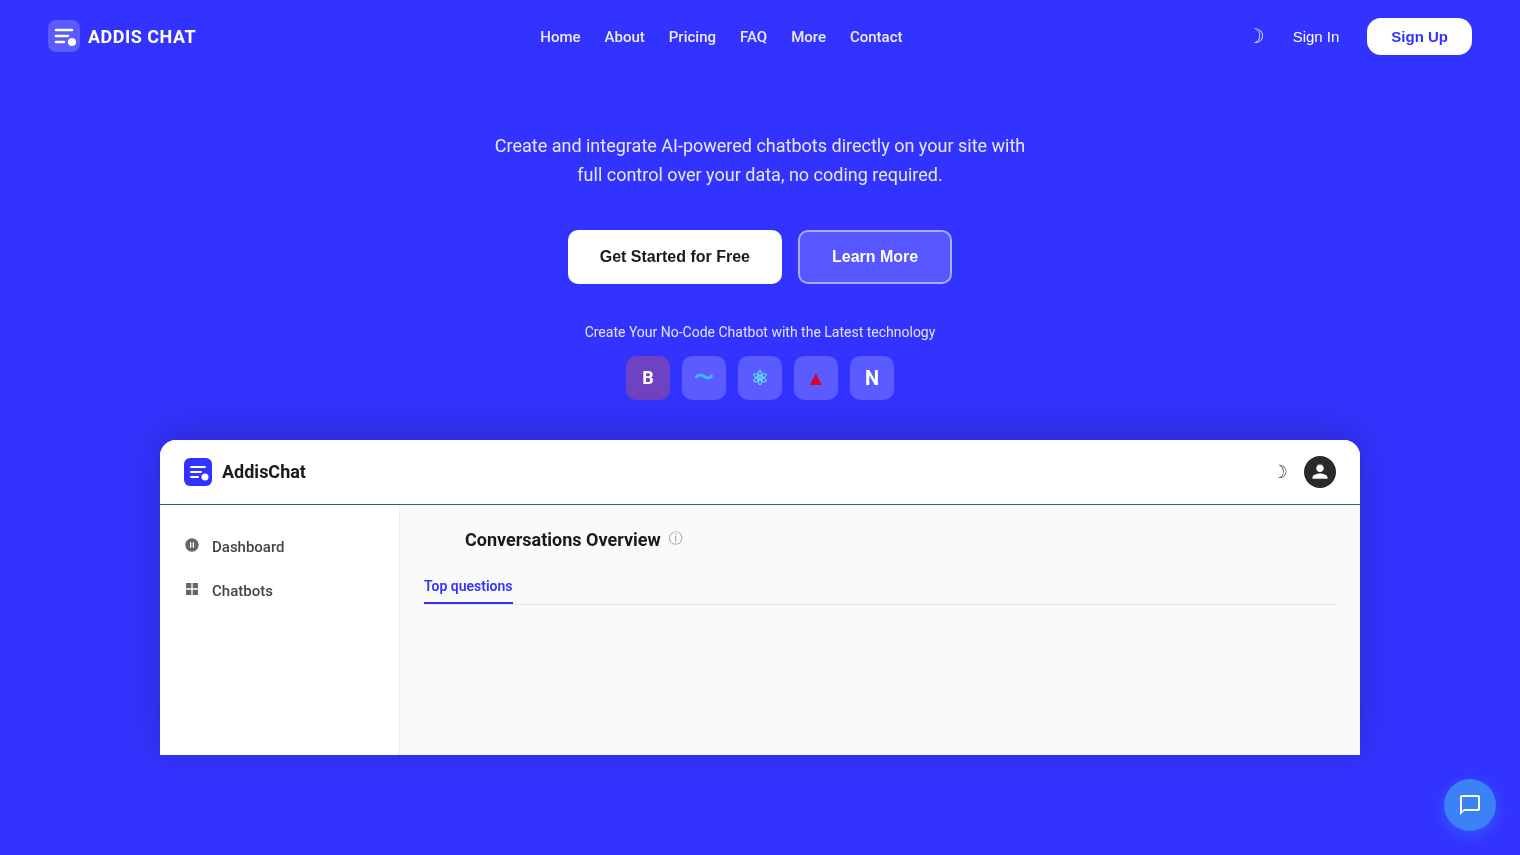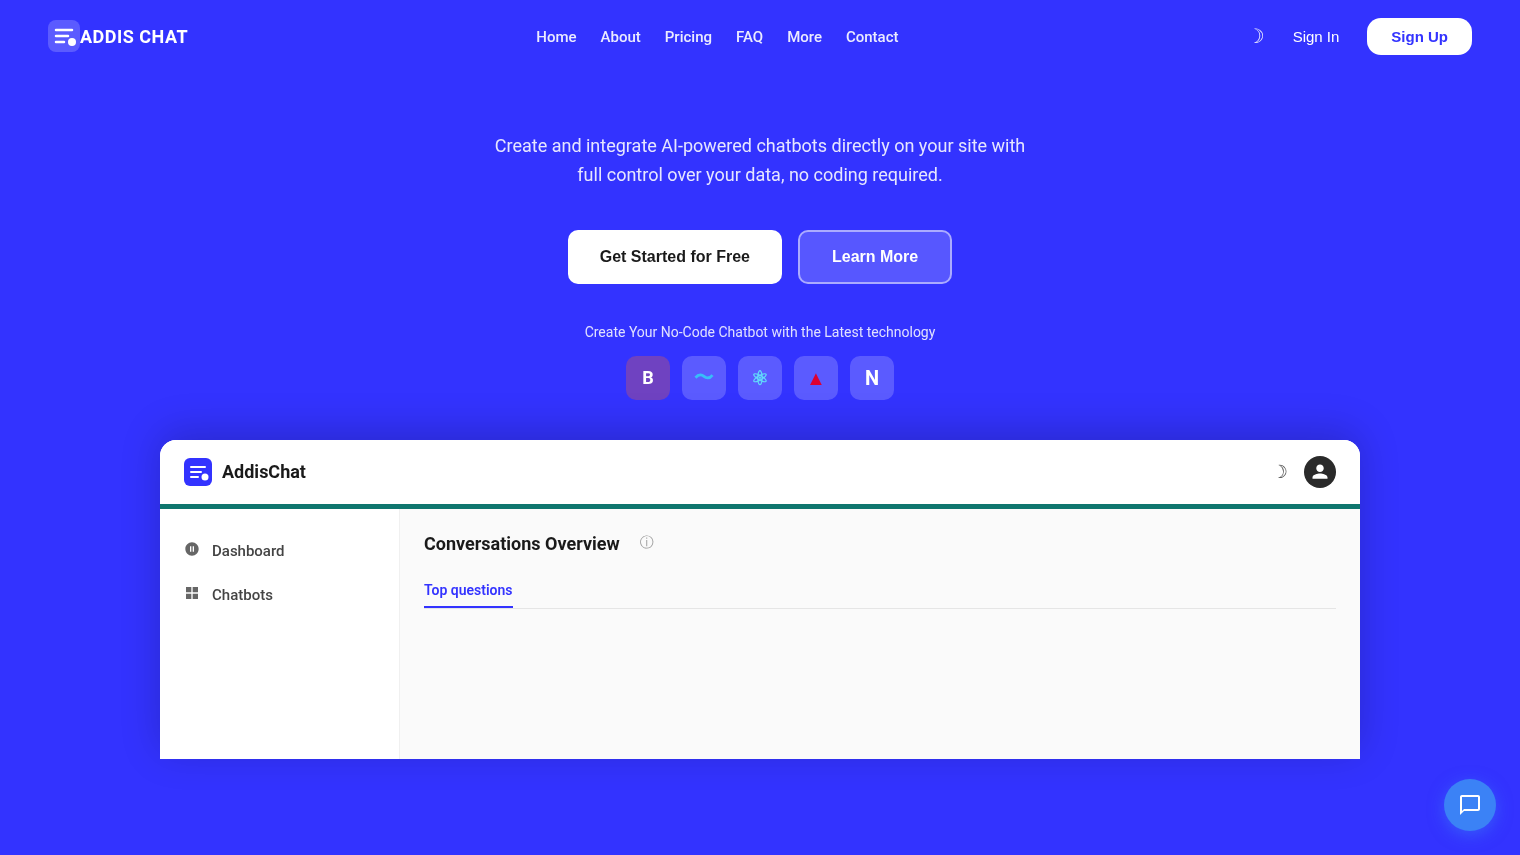--- a/index.html
+++ b/index.html
@@ -17,20 +17,21 @@
       justify-content: space-between;
       padding: 0 48px;
       height: 72px;
       background: #3333ff;
       position: relative;
       z-index: 10;
     }
     .navbar-logo {
       display: flex;
       align-items: center;
+      gap: 8px;
     }
     .logo-icon {
       width: 32px;
       height: 32px;
     }
     .logo-text {
       color: #fff;
       font-size: 18px;
       font-weight: 700;
       letter-spacing: 0.5px;
@@ -164,21 +165,21 @@
       border-radius: 16px 16px 0 0;
       overflow: hidden;
       box-shadow: 0 -8px 40px rgba(0,0,0,0.2);
       margin: 0 auto;
     }
     .dash-header {
       display: flex;
       align-items: center;
       justify-content: space-between;
       padding: 16px 24px;
-      border-bottom: 5px solid #0f766e;
+      border-bottom: 1px solid #0f766e;
       background: #fff;
     }
     .dash-logo {
       display: flex;
       align-items: center;
       gap: 10px;
     }
     .dash-logo-icon {
       width: 28px;
       height: 28px;
@@ -236,22 +237,23 @@
       color: #666;
     }
     .dash-content {
       flex: 1;
       padding: 24px;
       background: #fafafa;
     }
     .conversations-header {
       display: flex;
       align-items: center;
-      gap: 20px;
+      gap: 8px;
       margin-bottom: 20px;
+      margin-left: 41px;
     }
     .conversations-title {
       font-size: 18px;
       font-weight: 700;
       color: #1a1a1a;
     }
     .info-icon {
       color: #999;
       font-size: 14px;
     }

